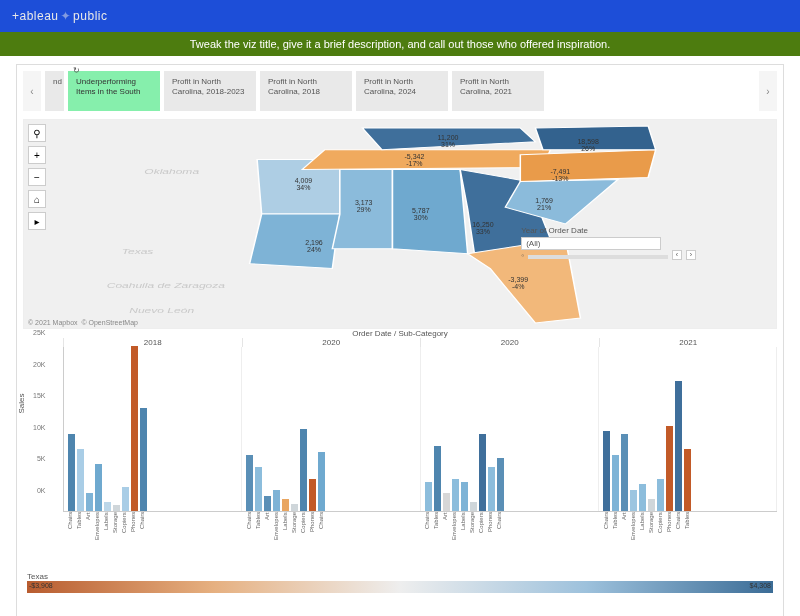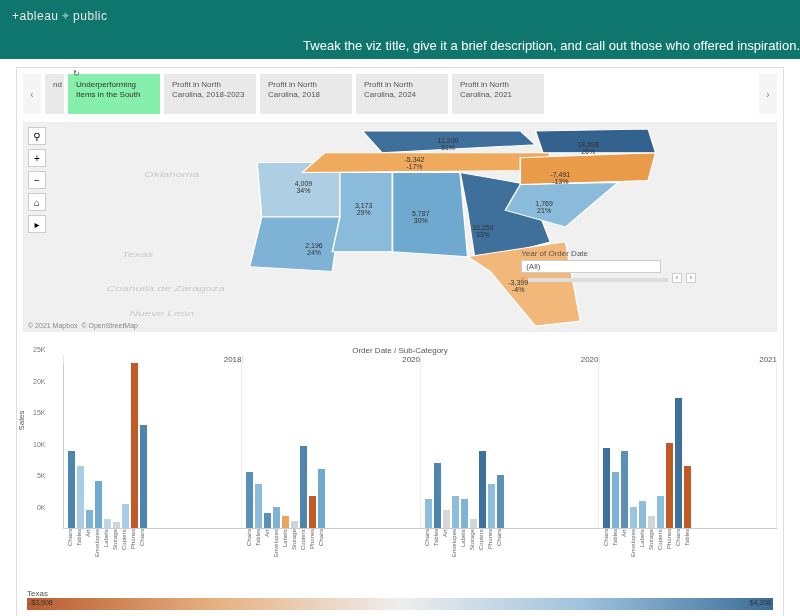--- a/index.html
+++ b/index.html
@@ -1,45 +1,45 @@
 <!DOCTYPE html>
 <html><head>
 <meta charset="utf-8">
 <style>
   * { box-sizing: border-box; margin: 0; padding: 0; }
   body { font-family: -apple-system, "Segoe UI", Arial, sans-serif; background: #fff; width: 800px; height: 616px; overflow: hidden; }
-  .topbar { background: #0f766e; height: 32px; display: flex; align-items: center; justify-content: space-between; padding: 0 12px; color: #fff; }
+  .topbar { background: #1d4ed8; height: 32px; display: flex; align-items: center; justify-content: space-between; padding: 0 12px; color: #fff; }
   .logo { font-size: 12px; letter-spacing: 0.5px; display: flex; align-items: center; gap: 2px; }
   .logo span { color: #e8e8e8; }
   .nav { display: flex; gap: 16px; font-size: 10px; font-weight: 600; }
   .nav a { color: #fff; text-decoration: none; cursor: pointer; }
   .avatar { width: 18px; height: 18px; border-radius: 50%; background: #ccc; margin-left: 12px; }
-  .greenbar { background: #0f766e; color: #fff; text-align: right; font-size: 13px; padding: 6px 0; }
+  .greenbar { background: #4d7c0f; color: #fff; text-align: center; font-size: 11px; padding: 6px 0; }
   .viz-wrap { border: 1px solid #ddd; margin: 8px 16px; padding: 6px; height: 555px; position: relative; }
   .tabs-row { display: flex; align-items: center; gap: 4px; }
   .tab-nav { width: 18px; height: 40px; background: #f5f5f5; display: flex; align-items: center; justify-content: center; color: #888; font-size: 10px; cursor: pointer; }
   .tabs { display: flex; gap: 4px; flex: 1; }
   .tab { background: #e9e9e9; padding: 6px 8px; font-size: 8px; color: #555; width: 92px; height: 40px; line-height: 1.2; cursor: pointer; position: relative; }
   .tab.active { background: #86efac; color: #333; }
   .map-area { display: flex; margin-top: 8px; height: 210px; position: relative; border: 1px solid #eee; background: #f0f0f0; }
   .map-tools { position: absolute; left: 4px; top: 4px; display: flex; flex-direction: column; gap: 4px; z-index: 5; }
   .map-tool { width: 18px; height: 18px; background: #fff; border: 1px solid #ccc; font-size: 10px; display: flex; align-items: center; justify-content: center; cursor: pointer; }
   .map-bg { position: absolute; inset: 0; }
   .map-bg svg { width: 100%; height: 100%; }
   .map-label { position: absolute; font-size: 7px; color: #333; text-align: center; line-height: 1; pointer-events: none; }
   .state { stroke: #fff; stroke-width: 1; }
   .attrib { position: absolute; left: 4px; bottom: 2px; font-size: 7px; color: #888; }
-  .year-ctrl { position: absolute; right: 80px; bottom: 48px; font-size: 8px; color: #555; }
+  .year-ctrl { position: absolute; right: 80px; bottom: 68px; font-size: 8px; color: #555; }
   .year-ctrl .box { border: 1px solid #ccc; padding: 1px 4px; margin-top: 2px; width: 140px; background:#fff;}
   .year-ctrl .slider { margin-top: 3px; width: 140px; height: 4px; background: #ddd; position: relative; }
   .year-ctrl .nudge { display: inline-block; border: 1px solid #ccc; width: 10px; height: 10px; font-size: 7px; text-align: center; line-height: 8px; cursor: pointer; background:#fff;}
-  .bar-area { margin-top: 14px; height: 235px; position: relative; }
+  .bar-area { height: 235px; position: relative; }
   .bar-title { text-align: center; font-size: 8px; color: #555; }
   .years-hdr { display: flex; margin-left: 40px; font-size: 8px; color: #555; }
-  .years-hdr div { flex: 1; text-align: right; border-left:1px solid #e5e5e5;}
+  .years-hdr div { flex: 1; text-align: center; border-left:1px solid #e5e5e5;}
   .chart { display: flex; margin-left: 40px; height: 165px; border-left: 1px solid #ccc; border-bottom: 1px solid #ccc; position: relative; }
   .yaxis { position: absolute; left: 10px; top: 0; height: 165px; font-size: 7px; color: #777; display: flex; flex-direction: column; justify-content: space-between; align-items: flex-end; }
   .yaxis-label { position: absolute; left: -2px; top: 80px; font-size: 8px; color: #555; transform: rotate(-90deg); transform-origin: left center; }
   .year-group { flex: 1; display: flex; align-items: flex-end; gap: 2px; padding: 0 4px; border-right: 1px solid #eee; }
   .bar { width: 7px; }
   .xlabels { display: flex; margin-left: 40px; font-size: 6px; color: #666; }
   .xlabels .yg { flex: 1; display: flex; gap: 2px; padding: 0 4px; }
   .xlabels .cat { width: 7px; writing-mode: vertical-rl; transform: rotate(180deg); text-align: right; line-height: 7px; white-space: nowrap; }
   .legend-row { margin: 8px 4px 0 4px; }
   .legend-row .title { font-size: 8px; color: #555; }

